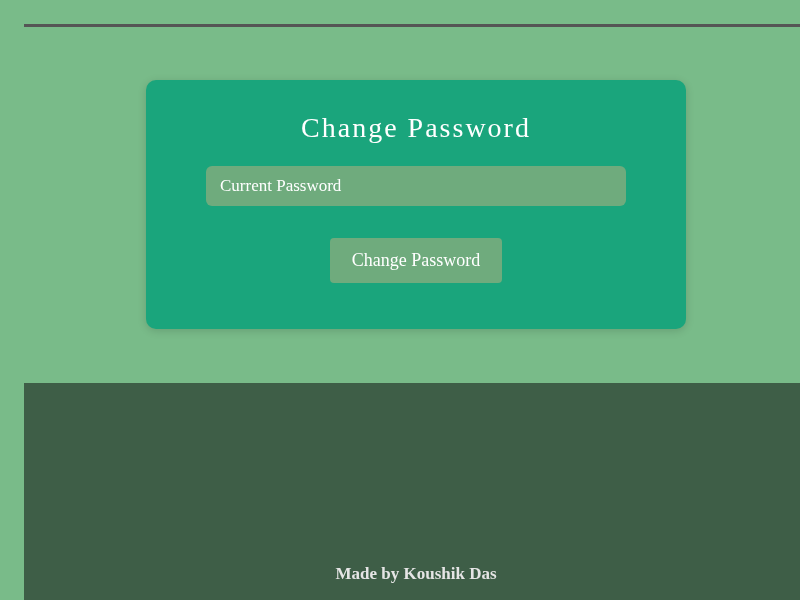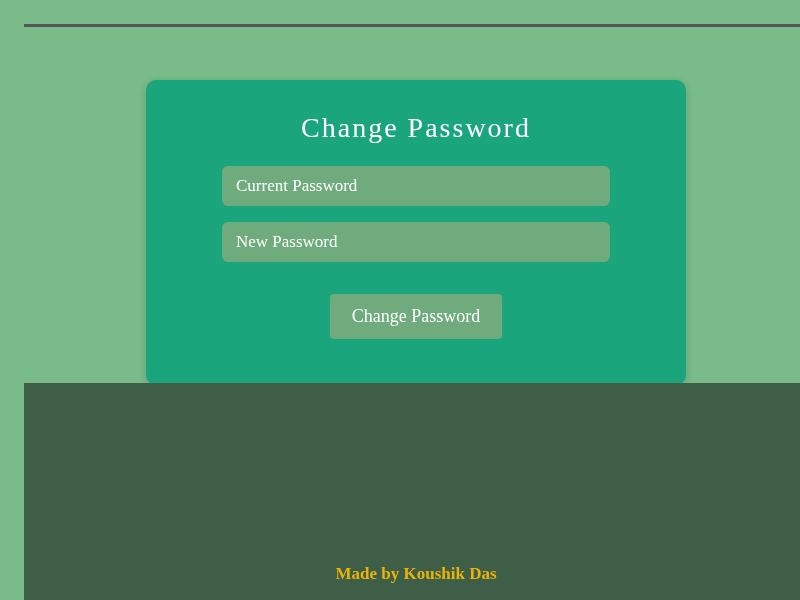--- a/index.html
+++ b/index.html
@@ -40,21 +40,21 @@
       font-size: 28px;
       font-weight: 400;
       text-align: center;
       letter-spacing: 2px;
       margin-bottom: 22px;
     }
     .form-group {
       margin-bottom: 16px;
     }
     .input-field {
-      width: 388px;
+      width: 420px;
       display: block;
       margin: 0 auto;
       background-color: #6fab7d;
       border: none;
       border-radius: 6px;
       padding: 10px 14px;
       font-size: 17px;
       color: #701a75;
       font-family: Georgia, 'Times New Roman', serif;
       outline: none;
@@ -84,42 +84,39 @@
       right: 0;
       bottom: 0;
       height: 225px;
       background-color: #3e5e47;
       display: flex;
       align-items: flex-end;
       justify-content: center;
       padding-bottom: 16px;
     }
     .footer-text {
-      color: #eab308;
+      color: #e5e5e5;
       font-size: 17px;
       font-weight: bold;
       font-family: Georgia, 'Times New Roman', serif;
     }
   </style>
 </head>
 <body>
 
 <div class="top-border"></div>
 
 <div class="main-content">
   <div class="card">
     <h1 class="card-title">Change Password</h1>
 
     <div class="form-group">
       <input type="password" class="input-field" placeholder="Current Password" style="">
     </div>
 
-    <div class="form-group">
-      <input type="password" class="input-field" placeholder="New Password" style="">
-    </div>
 
 
     <div class="submit-wrapper">
       <button class="submit-btn">Change Password</button>
     </div>
   </div>
 </div>
 
 <div class="footer-dark">
   <div class="footer-text">Made by Koushik Das</div>

